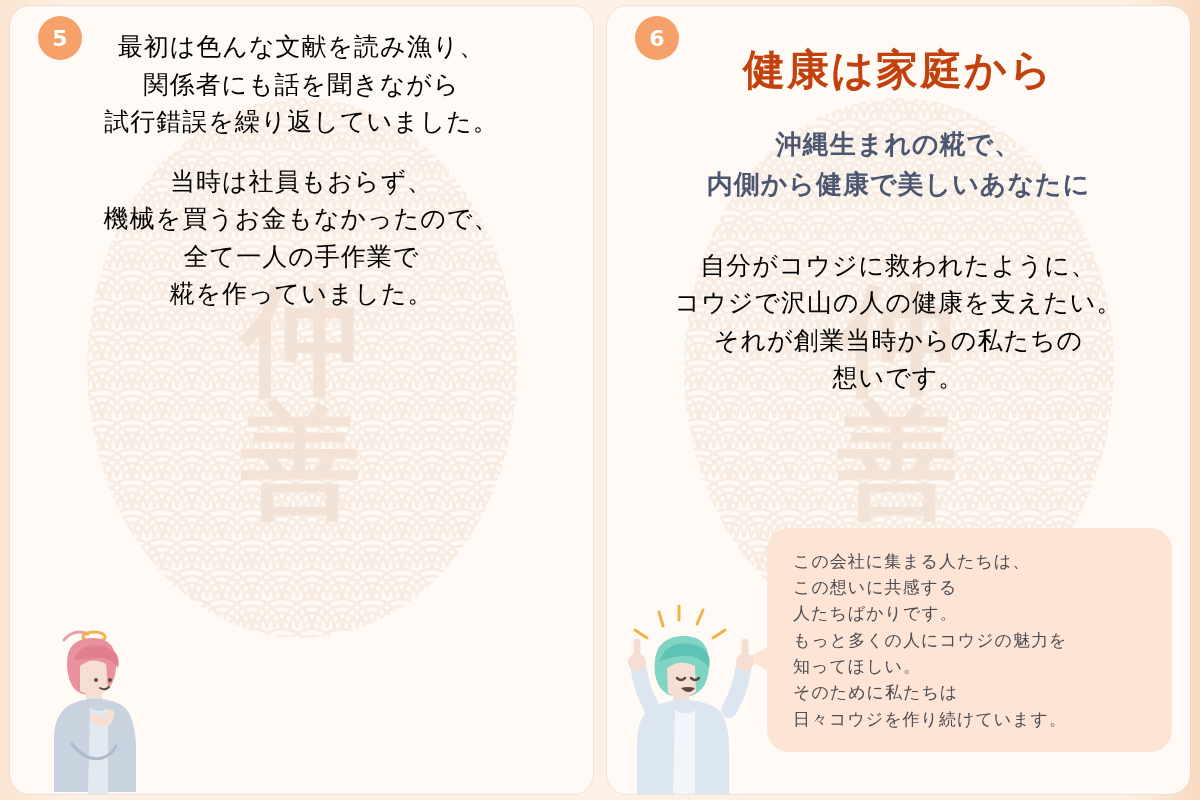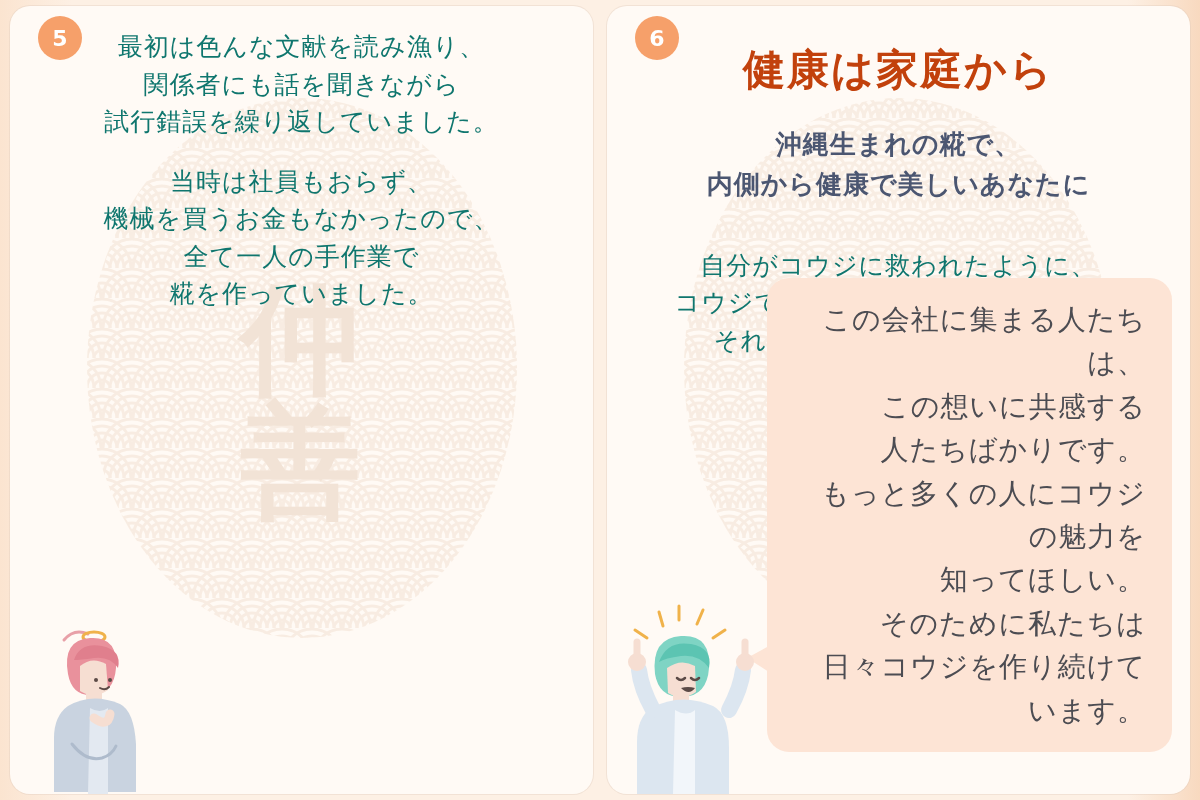--- a/index.html
+++ b/index.html
@@ -75,21 +75,21 @@
     z-index: 5;
   }
   .content {
     position: relative;
     z-index: 3;
     padding: 22px 26px 0 26px;
     text-align: center;
   }
   .hand {
     font-family: "DejaVu Sans", "Liberation Sans", sans-serif;
-    color: #0f766e;
+    color: #000000;
     font-size: 25px;
     line-height: 1.5;
     letter-spacing: 1px;
     white-space: pre-line;
   }
   .para { margin: 0 0 22px 0; }
   .para:last-child { margin-bottom: 0; }
 
   .headline {
     font-family: "DejaVu Sans", "Liberation Sans", sans-serif;
@@ -110,25 +110,25 @@
     margin-bottom: 42px;
     margin-top: 15px;
   }
   
   .bubble {
     position: absolute;
     background: #fde4d5;
     border-radius: 22px;
     padding: 20px 26px;
     color: #4c4c52;
-    font-size: 28px;
+    font-size: 17px;
     line-height: 1.55;
     letter-spacing: 1px;
     white-space: pre-line;
-    text-align: right;
+    text-align: left;
     z-index: 4;
   }
   .bubble-left {
     left: 148px;
     right: 24px;
     bottom: 58px;
   }
   .bubble-left::after {
     content: "";
     position: absolute;

